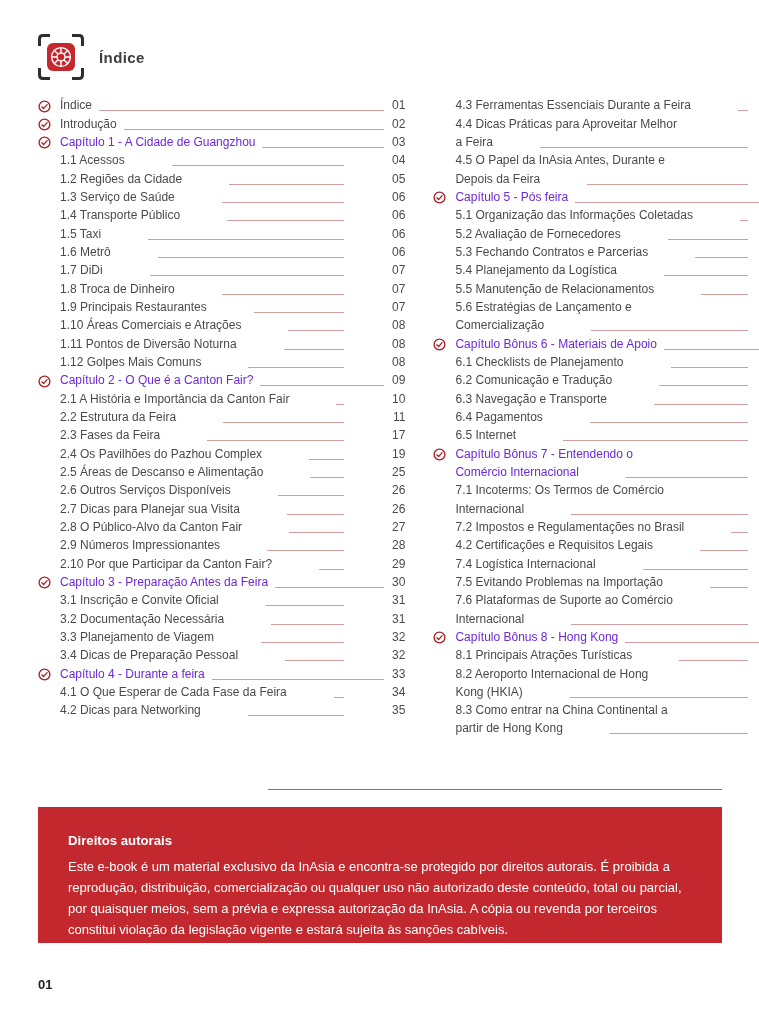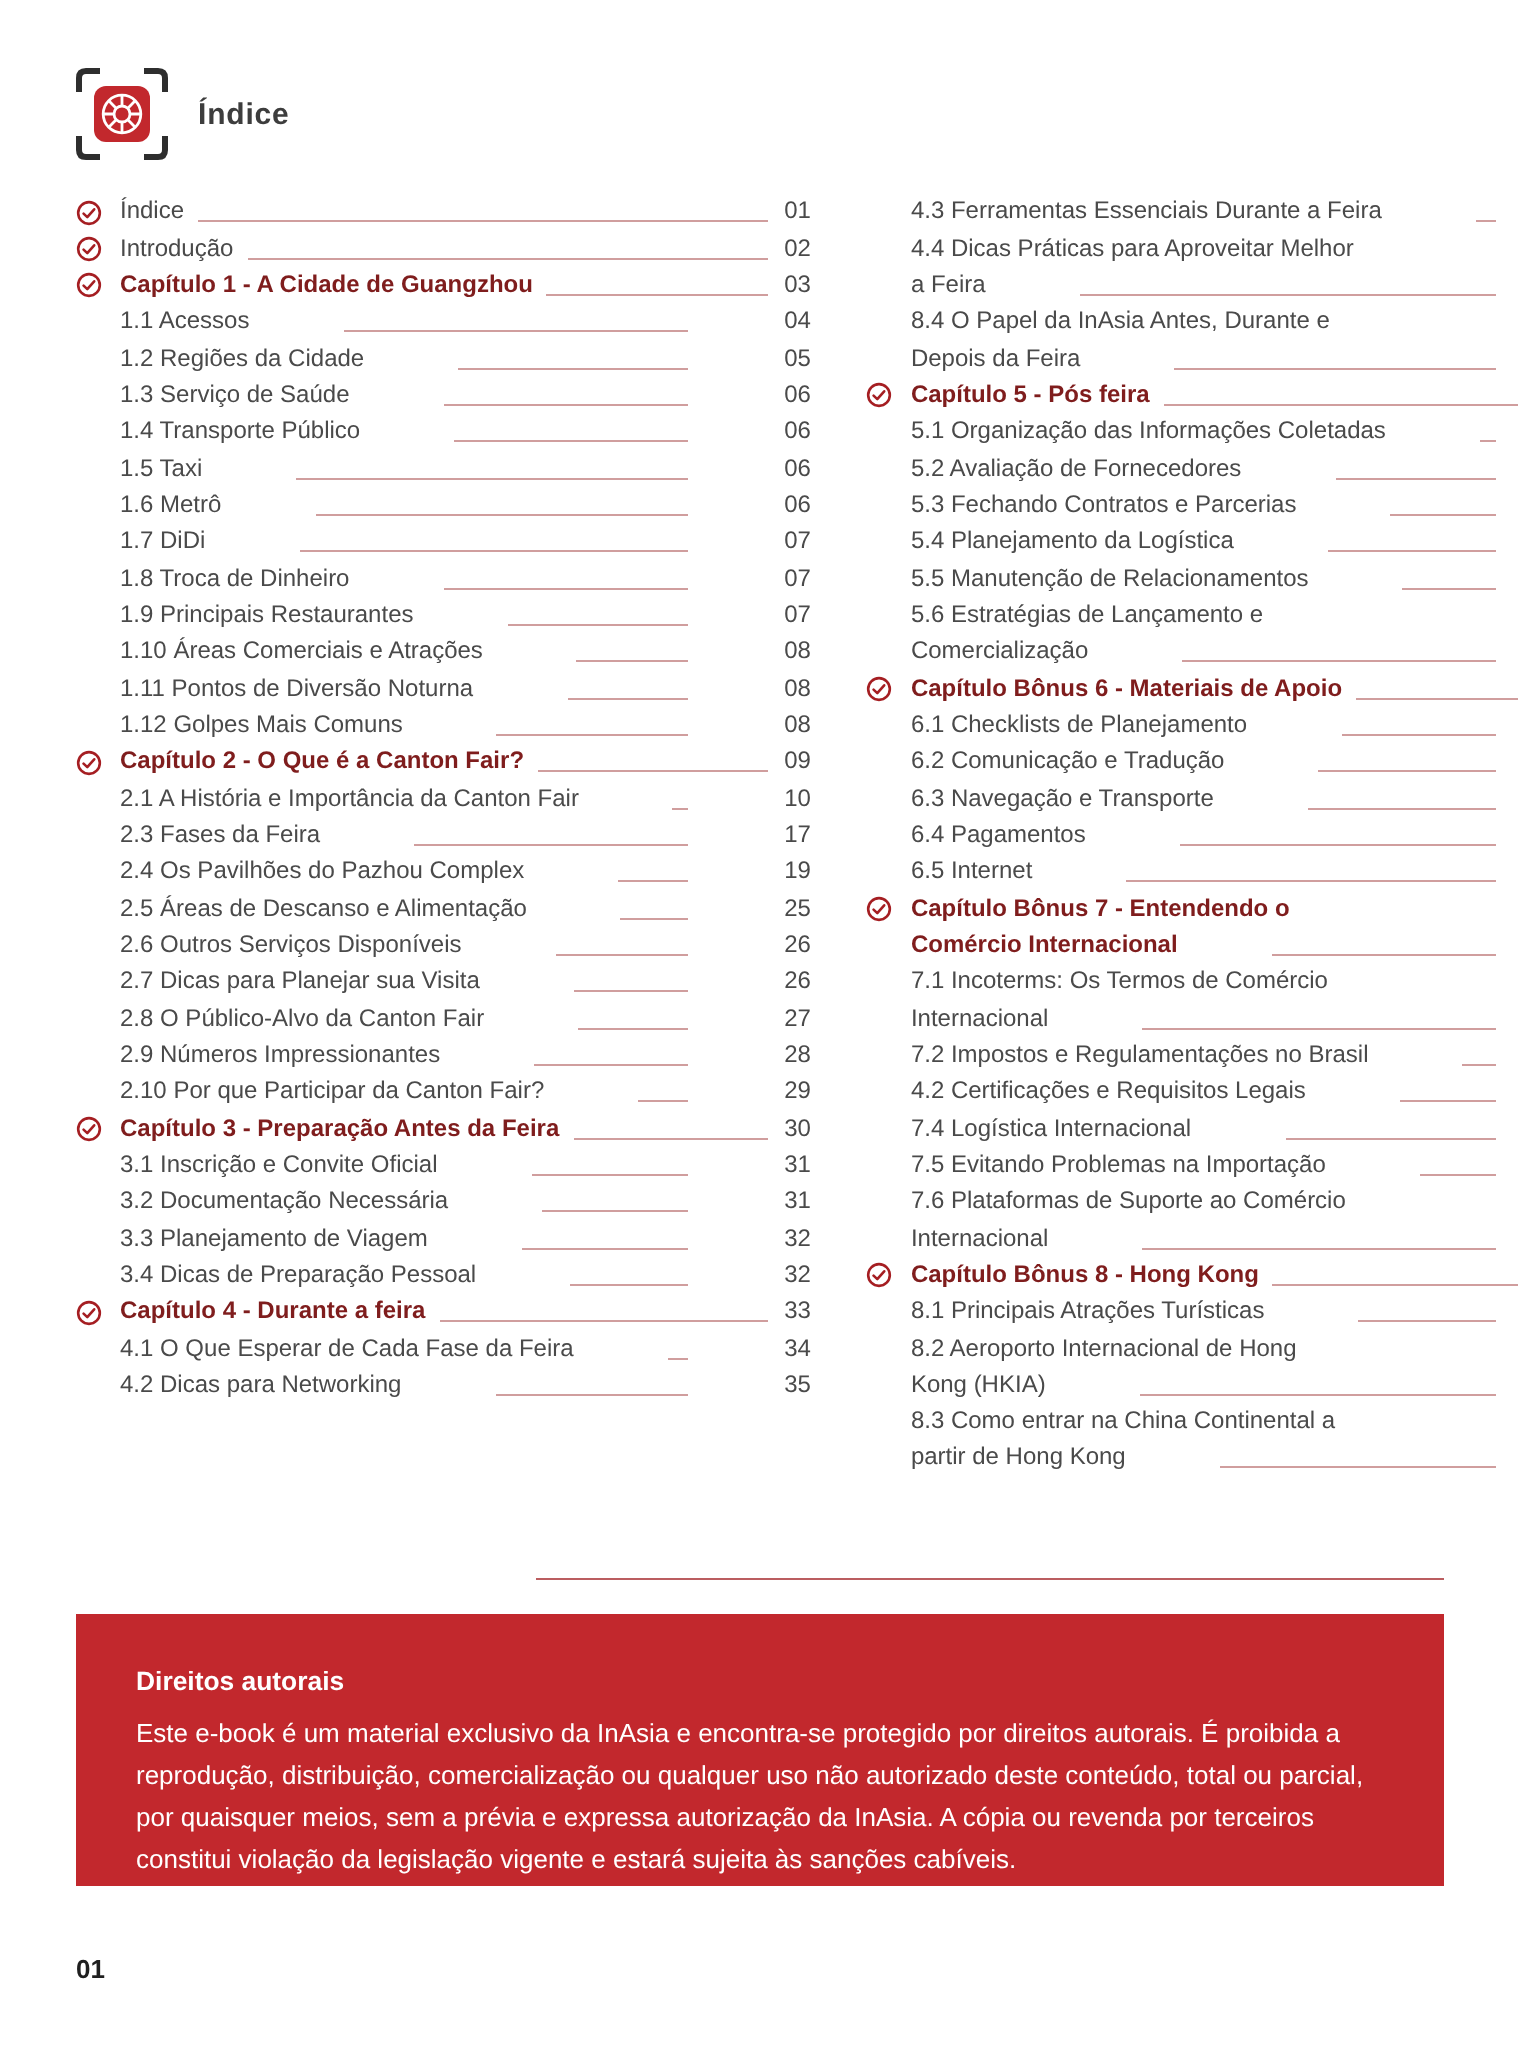--- a/index.html
+++ b/index.html
@@ -22,21 +22,21 @@
   .col{display:block;}
   .row{
     display:flex;align-items:flex-end;
     height:18.33px;font-size:12px;color:#4a4a4a;
     line-height:15px;
   }
   .row .icon{flex:0 0 22px;width:22px;align-self:center;display:flex;align-items:center;}
   .row .icon svg{display:block;}
   .row.section,.row.cont{padding-left:22px;gap:40px;}
   .row .label{white-space:nowrap;padding-bottom:2px;}
-  .row.chapter .label{font-weight:700;color:#7f1d1d;}
+  .row.chapter .label{font-weight:400;color:#6d28d9;}
   .row .leader{
     flex:1 1 auto;min-width:8px;
     border-bottom:1.2px solid #d09e9e;
     margin:0 5px 4px 7px;
   }
   .row .pg{flex:0 0 auto;min-width:16px;text-align:right;padding-bottom:2px;}
   
   .divider{position:absolute;left:268px;top:789px;width:454px;height:1px;background:#bb5d60;}
   
   .copyright{
@@ -177,20 +177,25 @@
           <span class="label">Capítulo 2 - O Que é a Canton Fair?</span>
           <span class="leader"></span>
           <span class="pg">09</span>
         </div>
         <div class="row section">
           <span class="label">2.1 A História e Importância da Canton Fair</span>
           <span class="leader"></span>
           <span class="pg">10</span>
         </div>
         <div class="row section">
+          <span class="label">2.2 Estrutura da Feira</span>
+          <span class="leader"></span>
+          <span class="pg">11</span>
+        </div>
+        <div class="row section">
           <span class="label">2.3 Fases da Feira</span>
           <span class="leader"></span>
           <span class="pg">17</span>
         </div>
         <div class="row section">
           <span class="label">2.4 Os Pavilhões do Pazhou Complex</span>
           <span class="leader"></span>
           <span class="pg">19</span>
         </div>
         <div class="row section">
@@ -284,21 +289,21 @@
         </div>
         <div class="row section">
           <span class="label">4.4 Dicas Práticas para Aproveitar Melhor</span>
         </div>
         <div class="row cont section">
           <span class="label">a Feira</span>
           <span class="leader"></span>
           <span class="pg">37</span>
         </div>
         <div class="row section">
-          <span class="label">8.4 O Papel da InAsia Antes, Durante e</span>
+          <span class="label">4.5 O Papel da InAsia Antes, Durante e</span>
         </div>
         <div class="row cont section">
           <span class="label">Depois da Feira</span>
           <span class="leader"></span>
           <span class="pg">38</span>
         </div>
         <div class="row chapter">
           <span class="icon">
             <svg width="13" height="13" viewBox="0 0 24 24" fill="none" stroke="#a51e22" stroke-width="2.4" stroke-linecap="round" stroke-linejoin="round">
               <circle cx="12" cy="12" r="10"></circle>

